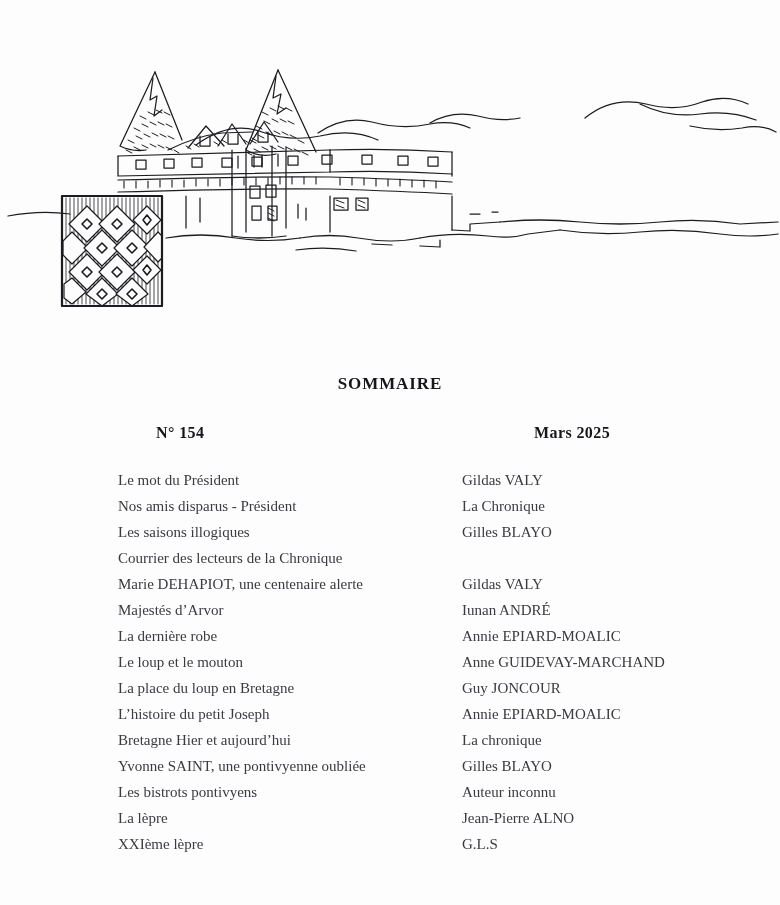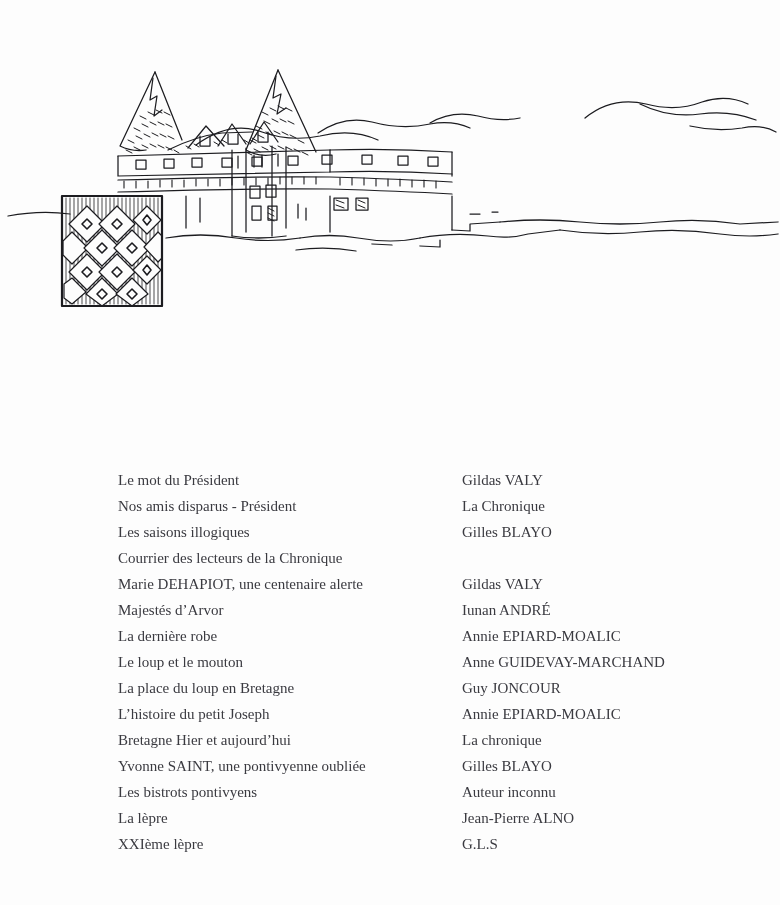--- a/index.html
+++ b/index.html
@@ -277,21 +277,26 @@
           <path d="M132 289 l 5 5 l -5 5 l -5 -5 Z"></path>
         </g>
 
         <rect x="62" y="196" width="100" height="110" stroke-width="2.2"></rect>
 
       </g>
     </svg>
 
   </div>
 
-
+  <div class="sommaire-title">SOMMAIRE</div>
+
+  <div class="issue-line">
+    <span class="issue-number">N° 154</span>
+    <span class="issue-date">Mars 2025</span>
+  </div>
 
   <div class="toc">
     <table class="toc-table">
       <tbody id="toc-body">
           <tr>
             <td class="col-title">Le mot du Président</td>
             <td class="col-author">Gildas VALY</td>
             <td class="col-page">2</td>
           </tr>
           <tr>

